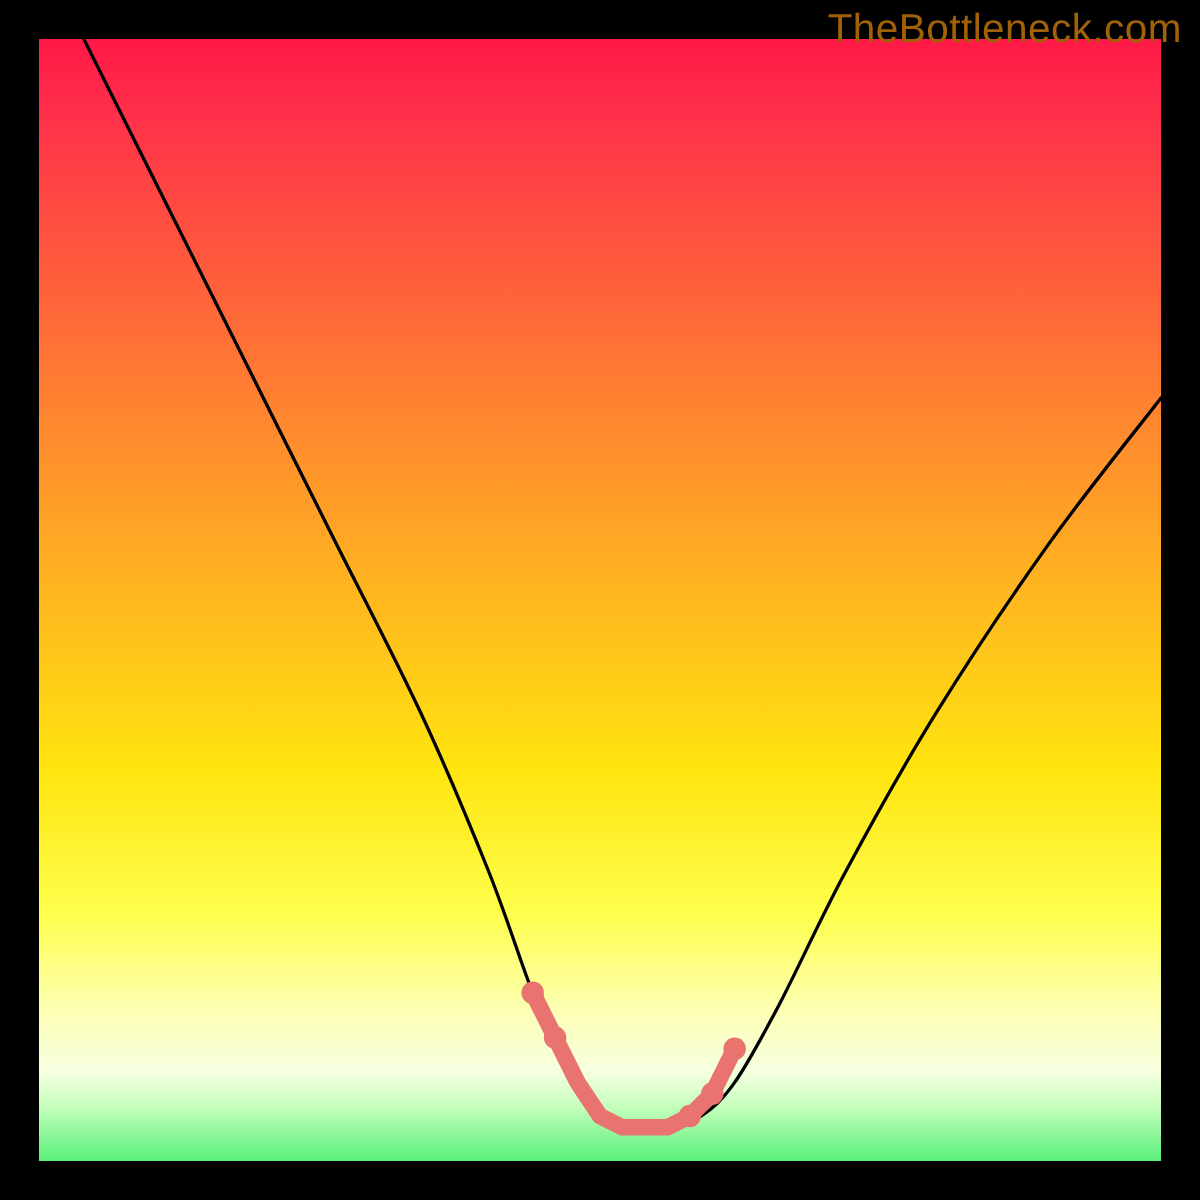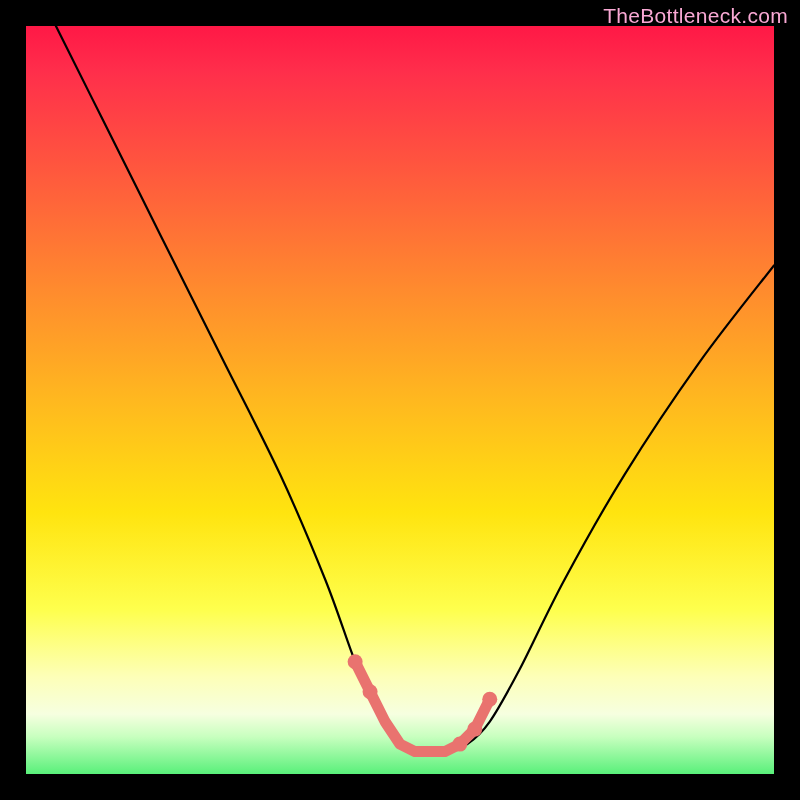--- a/index.html
+++ b/index.html
@@ -36,22 +36,22 @@
       #fdffb8 87%,
       #f6ffe0 92%,
       #c8ffbf 95%,
       #59f07a 100%
     );
   }
   .watermark {
     position: absolute;
     top: 4px;
     right: 12px;
-    color: #f9a8d4;
-    font-size: 21px;
+    color: #a16207;
+    font-size: 27px;
     font-weight: 400;
     letter-spacing: 0.3px;
     user-select: none;
   }
   svg.curve {
     position: absolute;
     left: 0;
     top: 0;
     width: 748px;
     height: 748px;

